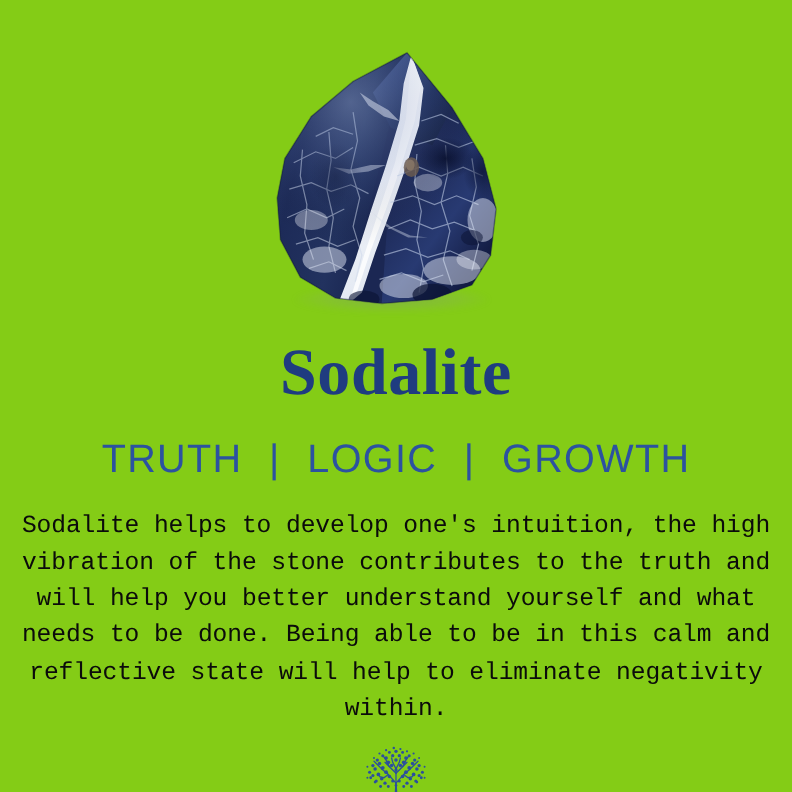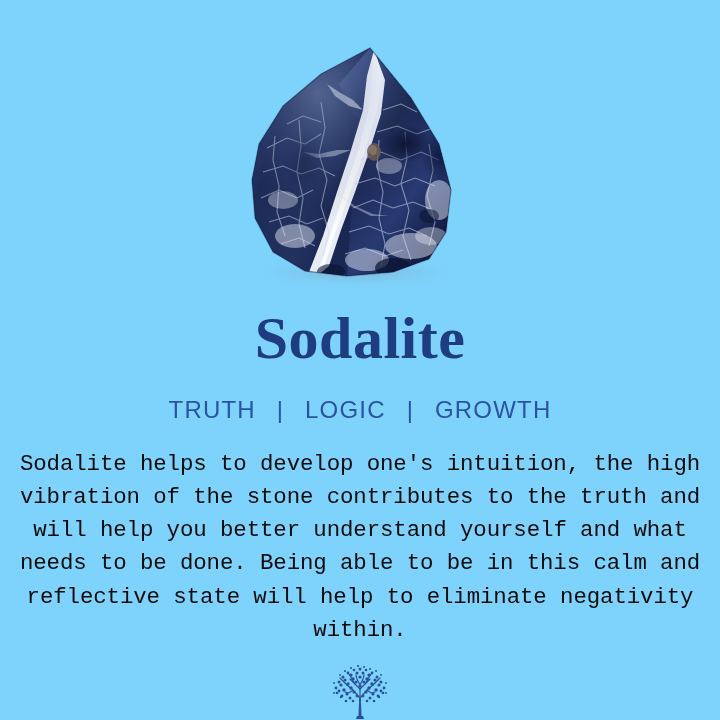--- a/index.html
+++ b/index.html
@@ -63,21 +63,21 @@
     margin: 0;
     padding-top: 16px;
     text-align: center;
   }
 
   
   .keywords {
     margin: 0;
     padding-top: 28px;
     font-family: "Liberation Sans", sans-serif;
-    font-size: 24px;
+    font-size: 36px;
     font-weight: 400;
     letter-spacing: 1.2px;
     text-align: center;
     white-space: nowrap;
   }
   .keywords .sep {
     display: inline-block;
     padding: 0 13px;
     font-weight: 300;
   }
@@ -113,21 +113,21 @@
     font-family: "Liberation Sans", sans-serif;
     font-size: 11.5px;
     font-weight: 700;
     letter-spacing: 1.9px;
     margin-top: 2px;
   }
 </style>
 </head>
 <body style="background: rgb(255, 255, 255);">
 
-<div class="page" style="background: #7dd3fc;">
+<div class="page" style="background: #84cc16;">
 
   <div class="hero">
     <div class="crystal-shadow"></div>
     <div class="crystal-wrap">
       <svg viewBox="0 0 216 240" width="216" height="240" preserveAspectRatio="none">
         <defs>
           <clipPath id="stoneClip">
             <path d="M127,8 L168,58 L196,104 L208,150 L203,192 L186,219 L150,232 L104,236
                      L62,231 L30,212 L12,178 L9,140 L16,104 L40,66 L78,34 Z"></path>
           </clipPath>

